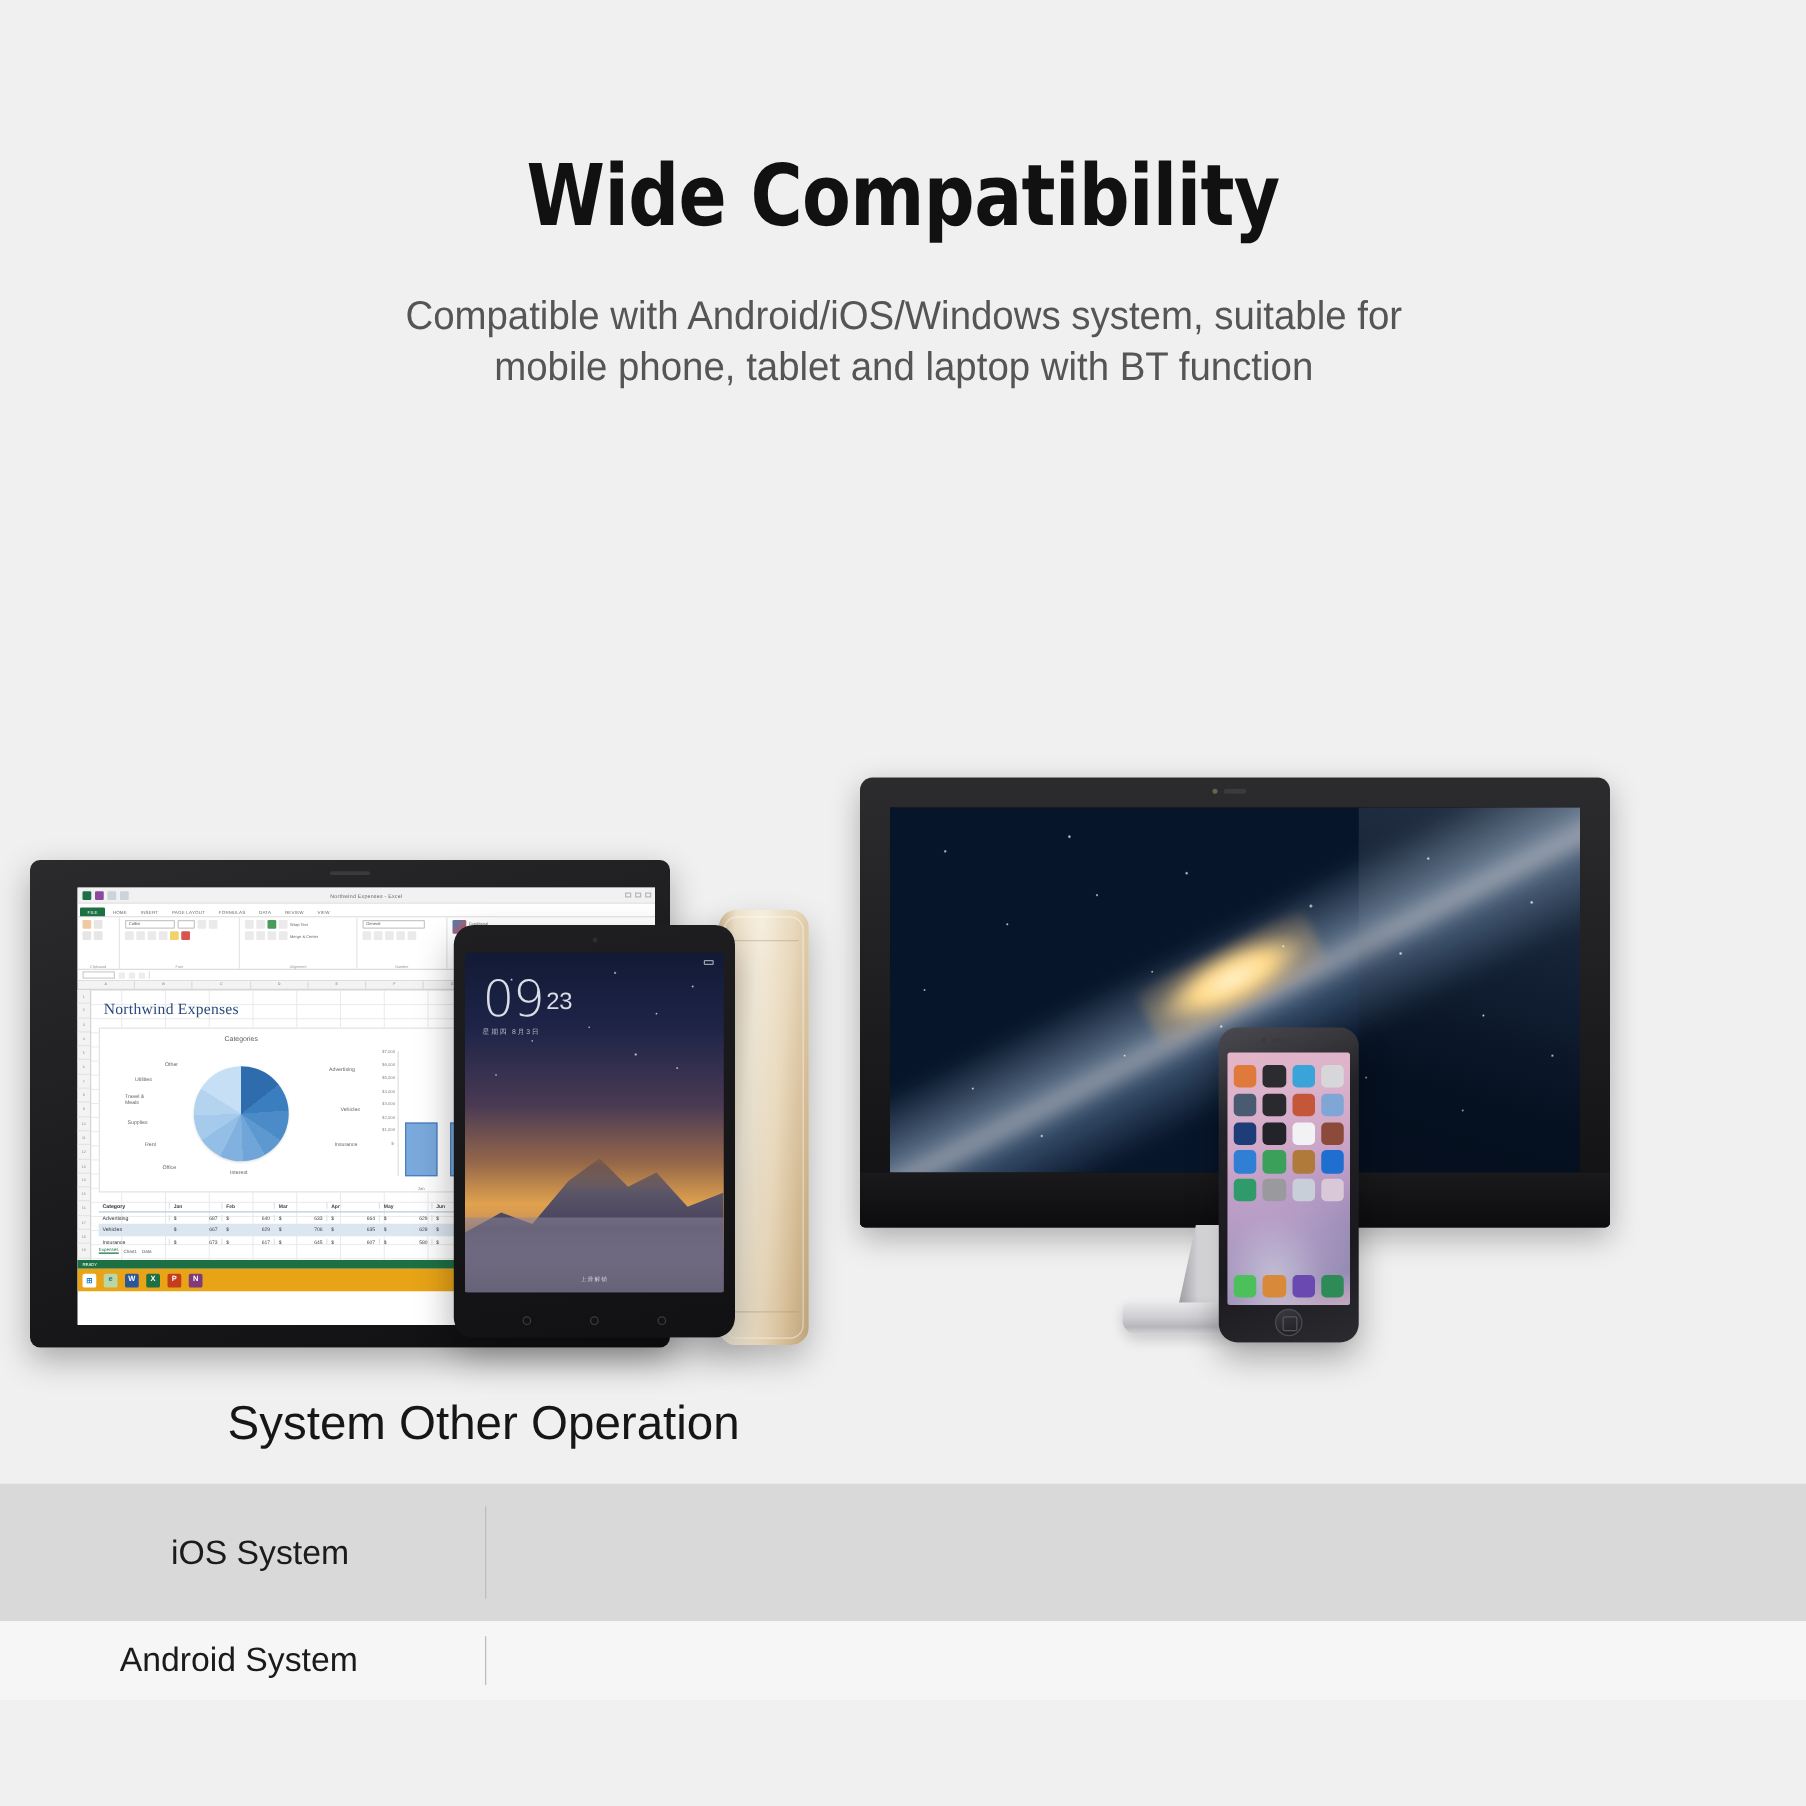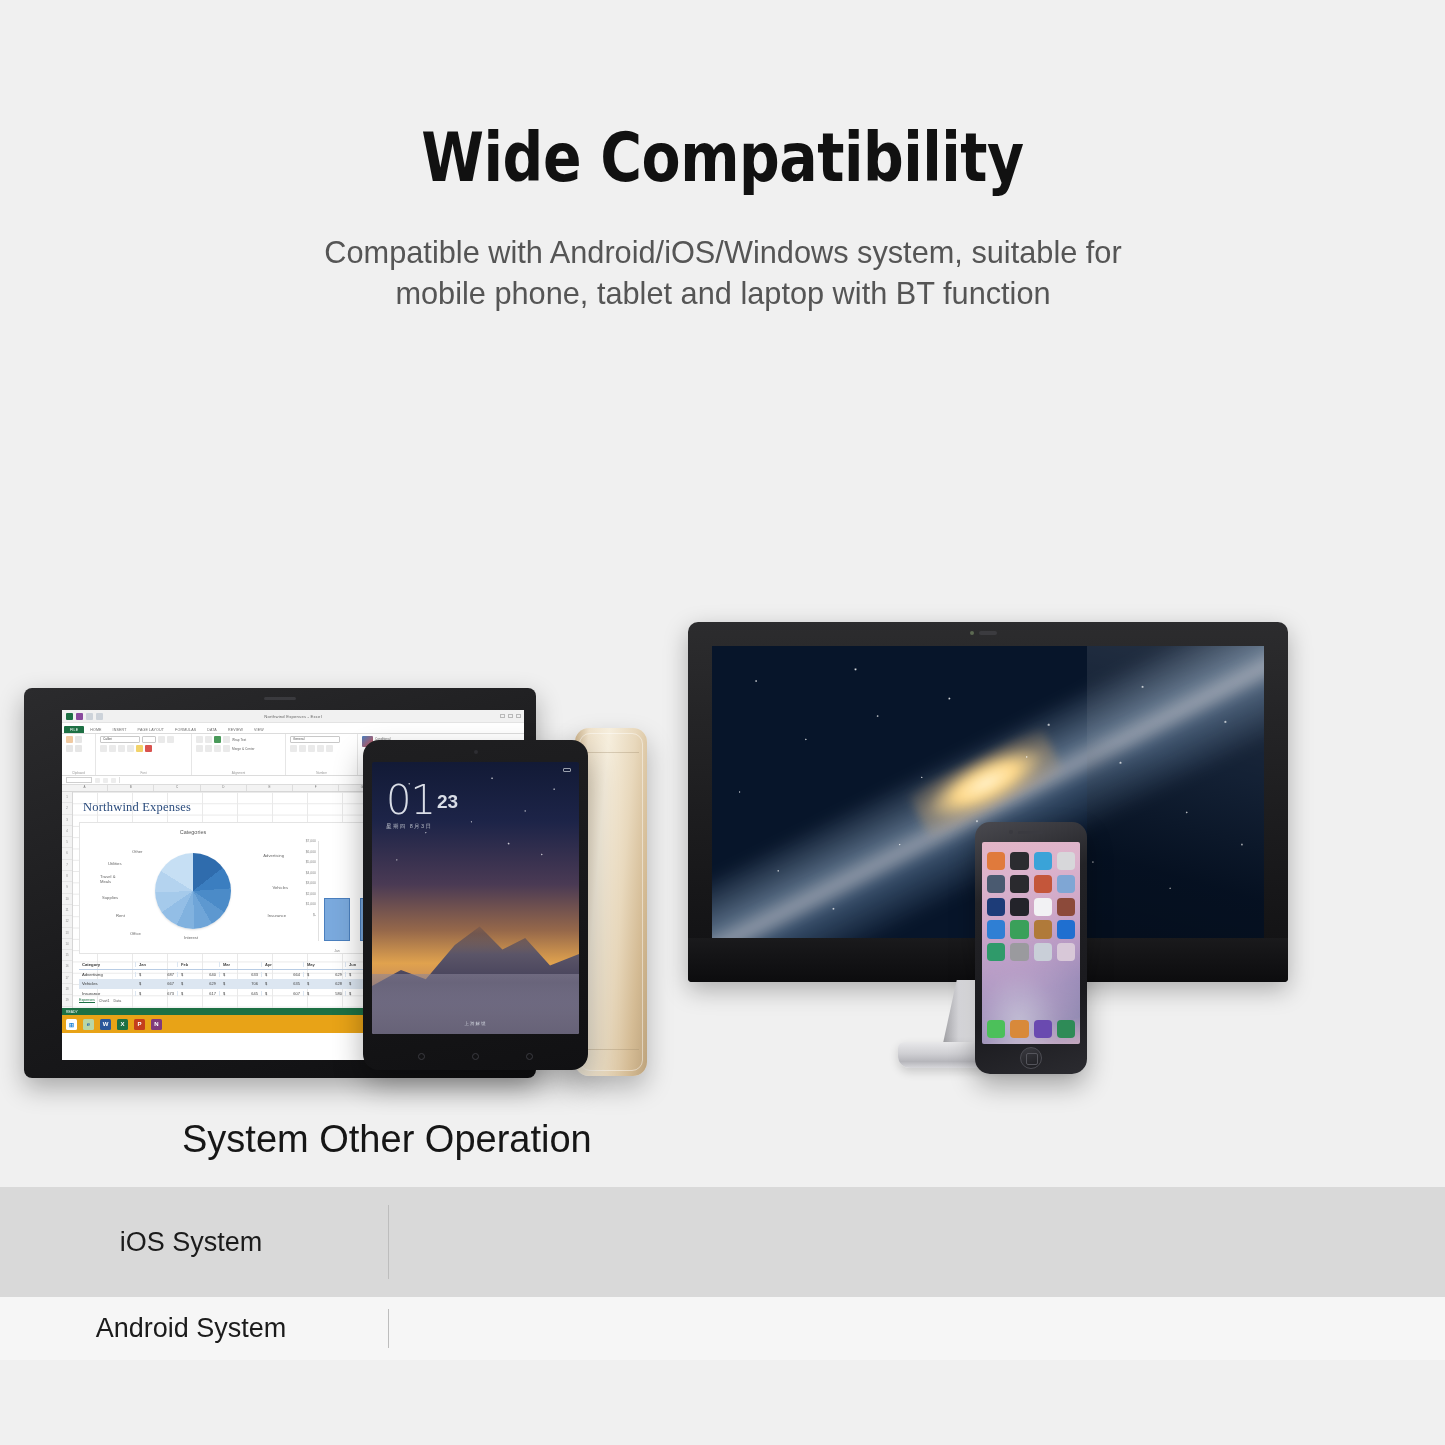--- a/index.html
+++ b/index.html
@@ -186,21 +186,21 @@
       radial-gradient(1.1px 1.1px at 74% 18%, #fff, transparent),
       radial-gradient(1.2px 1.2px at 88% 10%, #fff, transparent),
       radial-gradient(1px 1px at 26% 26%, #fff, transparent),
       radial-gradient(1.4px 1.4px at 66% 30%, #fff, transparent),
       radial-gradient(1px 1px at 48% 22%, #fff, transparent),
       radial-gradient(1.2px 1.2px at 82% 34%, #fff, transparent),
       radial-gradient(1px 1px at 12% 36%, #fff, transparent);
     opacity:.85; }
   .tab-clock { position:absolute; left:14px; top:18px; color:#d9dde6; line-height:1; }
   .tab-hh { font-size:40px; font-weight:300; letter-spacing:-1px; font-family:"DejaVu Sans", sans-serif; }
-  .tab-mm { font-size:19px; font-weight:700; vertical-align:super; margin-left:2px; }
+  .tab-mm { font-size:19px; font-weight:400; vertical-align:super; margin-left:2px; }
   .tab-date { font-size:5.5px; color:#b6bbc6; margin-top:4px; letter-spacing:1.4px; }
   .tab-mtn { position:absolute; left:0; right:0; bottom:0; height:42%;
     background: linear-gradient(180deg, rgba(60,55,72,0) 0%, rgba(70,64,84,0.5) 12%, #5b5568 30%, #45415a 55%, #6a6580 72%, #8a8398 88%, #a9a2b4 100%);
     clip-path: polygon(0 58%, 14% 44%, 26% 52%, 40% 22%, 52% 6%, 63% 26%, 74% 16%, 86% 40%, 100% 30%, 100% 100%, 0 100%); }
   .tab-reflect { position:absolute; left:0; right:0; bottom:0; height:22%;
     background: linear-gradient(180deg, rgba(140,135,155,0.55), rgba(90,86,108,0.85)); }
   .tab-batt { position:absolute; right:8px; top:6px; width:8px; height:4px; border:0.6px solid #9aa0ad; border-radius:1px; }
   .tab-unlock { position:absolute; left:0; right:0; bottom:8px; text-align:center; font-size:4.5px; color:#cfd3dc; letter-spacing:1px; }
   .tablet-keys { position:absolute; left:0; right:0; bottom:10px; display:flex; justify-content:space-around; padding:0 32px; }
   .tablet-keys i { width:7px; height:7px; border:1px solid #3a3a40; border-radius:50%; display:block; }
@@ -229,21 +229,21 @@
   .ip-dock { position:absolute; left:5px; right:5px; bottom:6px; display:grid; grid-template-columns: repeat(4,1fr); gap:5px; }
   .ip-home { position:absolute; left:50%; bottom:5px; margin-left:-11px; width:22px; height:22px; border-radius:50%;
     background: linear-gradient(160deg,#3a3a40,#1d1d21); border:1px solid #4c4c53; }
   .ip-home::after { content:""; position:absolute; left:50%; top:50%; width:10px; height:10px; margin:-5px 0 0 -5px;
     border:0.8px solid #55555c; border-radius:2px; }
 
   
   .sec-title { position:absolute; left:182px; top:1118px; font-size:38px; color:#161616; }
   .table { position:absolute; left:0; top:1187px; width:1445px; }
   .trow { display:flex; align-items:center; position:relative; }
-  .trow.r0 { height:110px; background:#d9d9d9; }
+  .trow.r0 { height:110px; background:#d9d9d9;padding-left:17px; }
   .trow.r1 { height:63px; background:#f6f6f6; }
   .trow.r2 { height:72px; background:#dcdcdc; }
   .tlabel { width:388px; text-align:center; font-size:27px; color:#1b1b1b; padding-right:6px; }
   .tdiv { position:absolute; left:388px; width:1px; background:#bdbdbd; }
   .trow.r0 .tdiv { top:18px; bottom:18px; }
   .trow.r1 .tdiv { top:12px; bottom:12px; }
   .trow.r2 .tdiv { top:14px; bottom:14px; }
   .tdesc { padding-left:20px; font-size:25px; color:#8c8c8c; line-height:1.65; }
   .tdesc span { display:block; }
 </style>
@@ -636,21 +636,21 @@
     </div>
 
     <div class="tablet">
       <div class="tablet-cam"></div>
       <div class="tablet-screen">
         <div class="tab-stars"></div>
         <div class="tab-mtn"></div>
         <div class="tab-reflect"></div>
         <div class="tab-batt"></div>
         <div class="tab-clock">
-          <span class="tab-hh">01</span><span class="tab-mm">23</span>
+          <span class="tab-hh">09</span><span class="tab-mm">23</span>
           <div class="tab-date">星期四 8月3日</div>
         </div>
         <div class="tab-unlock">上滑解锁</div>
       </div>
       <div class="tablet-keys">
         <i></i>
         <i></i>
         <i></i>
       </div>
     </div>

